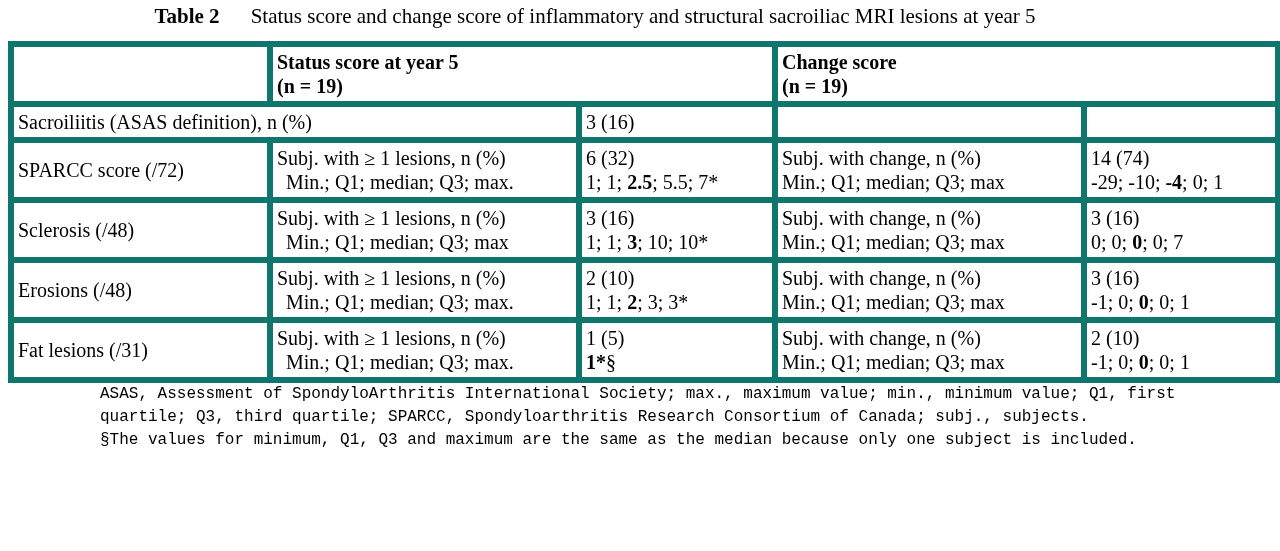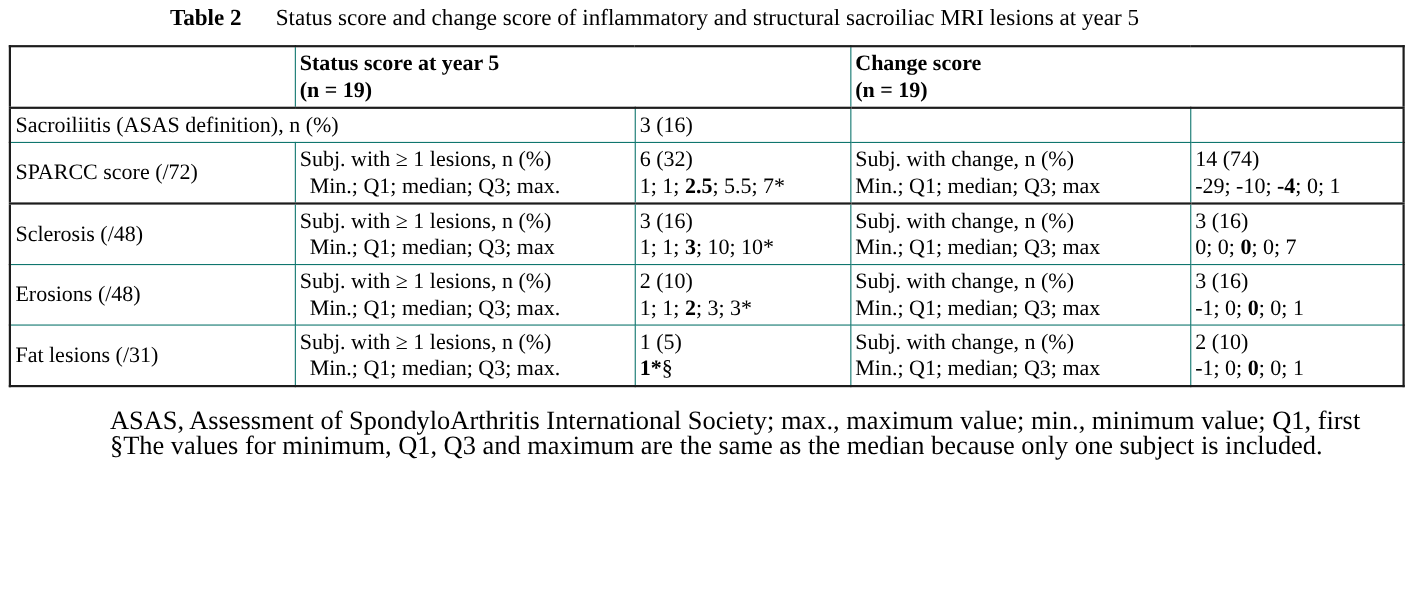--- a/index.html
+++ b/index.html
@@ -16,33 +16,33 @@
     white-space: nowrap;
   }
   .title .tlabel { font-weight: bold; margin-right: 31px; }
 
   table.tbl {
     border-collapse: collapse; table-layout: fixed;
     margin: 12px 0 0 8px; width: 1267px;
     border: 2px solid #1c1c1c;
   }
   .tbl td {
-    border: 1px solid #0f766e;
+    border: 6px solid #0f766e;
     padding: 3px 4px;
     font-size: 20px;
     vertical-align: middle;
     overflow: hidden;
   }
   .cl { line-height: 24px; white-space: nowrap; }
   .bd { font-weight: bold; }
   td.ind2 .cl:nth-child(2) { padding-left: 9px; }
   tr.rule-medium td { border-bottom: 2px solid #1c1c1c; }
   tr.rule-thick  td { border-bottom: 3px solid #101010; }
 
-  .footnotes { margin: 20px 0 0 100px; font-size: 24px; }
+  .footnotes { margin: 0 0 0 100px; font-size: 16px; font-family: Liberation Mono, monospace; }
   .footnotes .fl { line-height: 23px; white-space: nowrap; }
 </style>
 </head>
 <body>
 
 <div class="title">
   <span class="tlabel">Table 2</span><span>Status score and change score of inflammatory and structural sacroiliac MRI lesions at year 5</span>
 </div>
 
 <table class="tbl">
@@ -157,14 +157,15 @@
         <td>
           <div class="cl">2 (10)</div>
           <div class="cl"><span>-1; 0; </span><span class="bd">0</span><span>; 0; 1</span></div>
         </td>
       </tr>
     </tbody>
 </table>
 
 <div class="footnotes" id="footnotes">
     <div class="fl">ASAS, Assessment of SpondyloArthritis International Society; max., maximum value; min., minimum value; Q1, first</div>
+    <div class="fl">quartile; Q3, third quartile; SPARCC, Spondyloarthritis Research Consortium of Canada; subj., subjects.</div>
     <div class="fl">§The values for minimum, Q1, Q3 and maximum are the same as the median because only one subject is included.</div>
   </div>
 
 </body></html>

